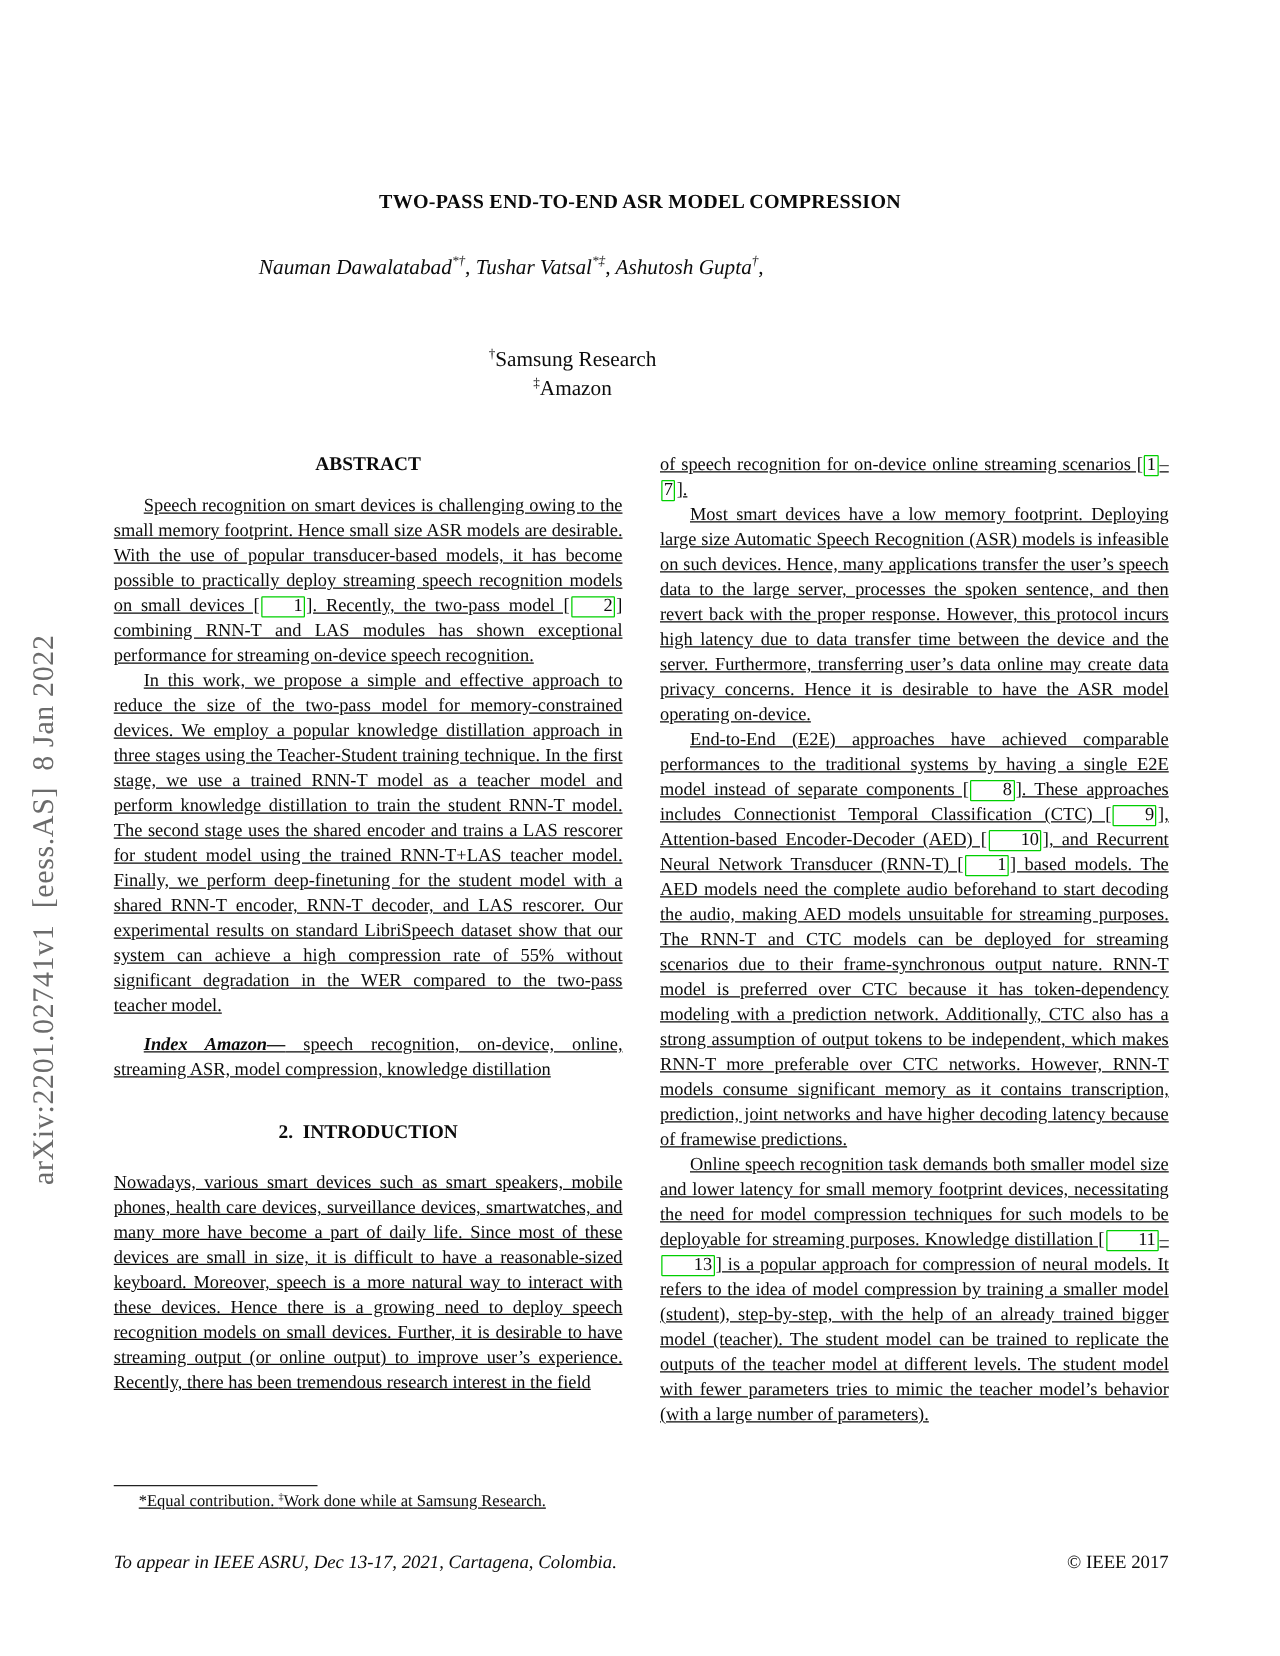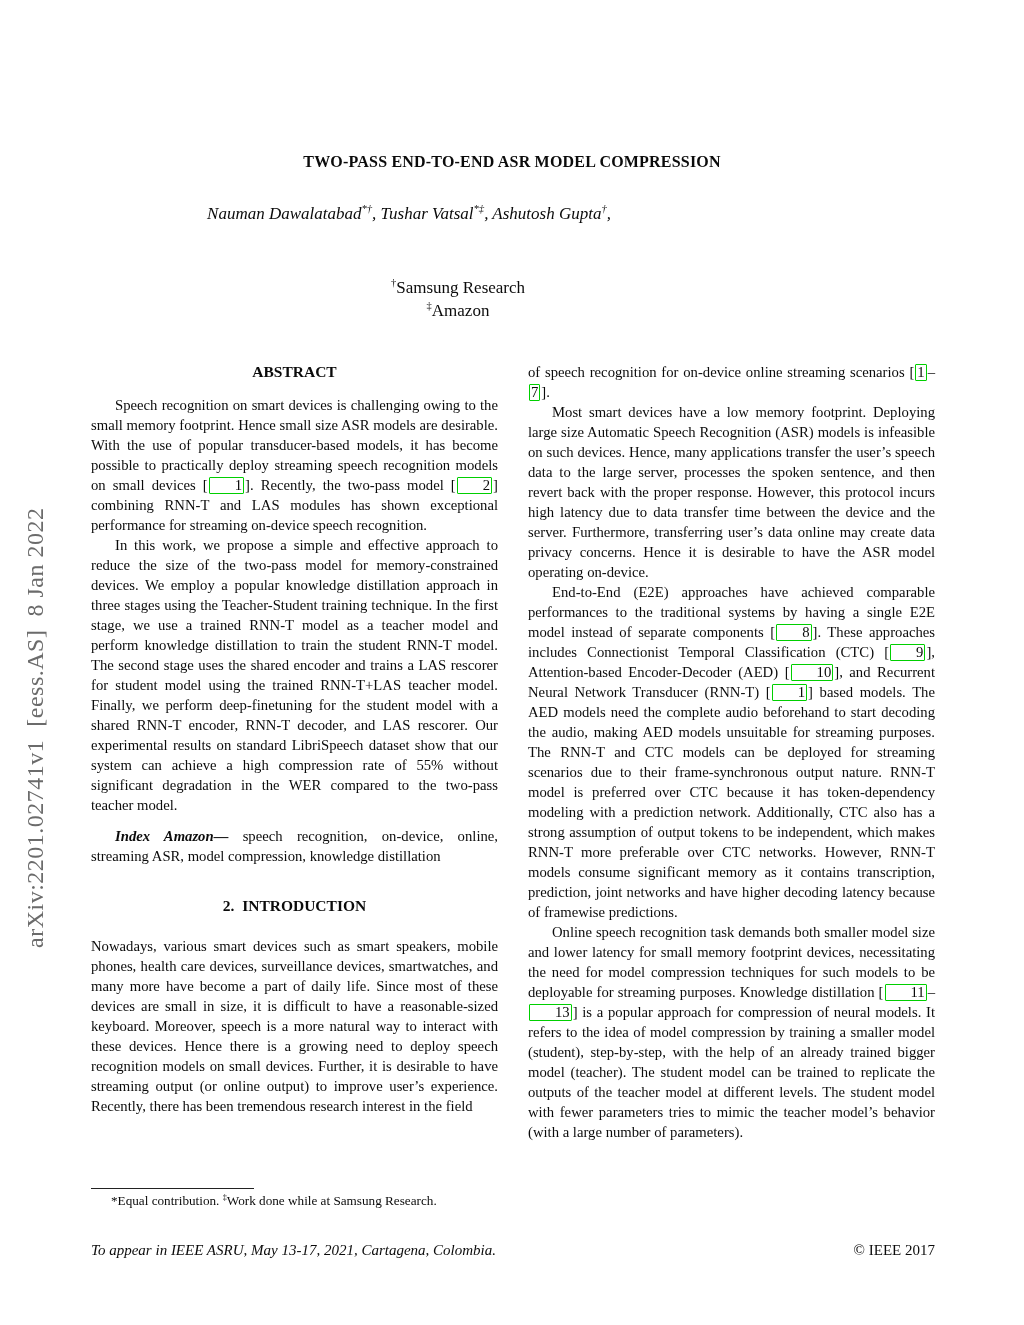--- a/index.html
+++ b/index.html
@@ -30,21 +30,21 @@
   sup{font-size:.62em;line-height:0;vertical-align:super;}
   
   .col{position:absolute;top:362px;width:407px;font-size:14.7px;line-height:20px;text-align:justify;}
   .col-left{left:91px;}
   .col-right{left:528px;}
   .sec-head{
     text-align:center;font-weight:bold;font-size:15.5px;margin:0 0 13px 0;
     white-space:pre-wrap;
   }
   .intro-head{margin:30px 0 20px 0;}
-  p{margin:0;}
+  p{margin:0;text-decoration:underline;}
   .indent{text-indent:24px;}
   .idx{margin-top:11px;}
   .bi{font-weight:bold;font-style:italic;}
   .cite{
     border:1.5px solid #00cf00;border-radius:1px;padding:0 1px;margin:0 1px;
     display:inline-block;line-height:15px;
   }
   
   .footnote{
     position:absolute;left:91px;top:1188px;width:407px;font-size:13.2px;
@@ -92,17 +92,17 @@
     <p class="indent">End-to-End (E2E) approaches have achieved comparable performances to the traditional systems by having a single E2E model instead of separate components [<span class="cite">8</span>]. These approaches includes Connectionist Temporal Classification (CTC) [<span class="cite">9</span>], Attention-based Encoder-Decoder (AED) [<span class="cite">10</span>], and Recurrent Neural Network Transducer (RNN-T) [<span class="cite">1</span>] based models. The AED models need the complete audio beforehand to start decoding the audio, making AED models unsuitable for streaming purposes. The RNN-T and CTC models can be deployed for streaming scenarios due to their frame-synchronous output nature. RNN-T model is preferred over CTC because it has token-dependency modeling with a prediction network. Additionally, CTC also has a strong assumption of output tokens to be independent, which makes RNN-T more preferable over CTC networks. However, RNN-T models consume significant memory as it contains transcription, prediction, joint networks and have higher decoding latency because of framewise predictions.</p>
     <p class="indent">Online speech recognition task demands both smaller model size and lower latency for small memory footprint devices, necessitating the need for model compression techniques for such models to be deployable for streaming purposes. Knowledge distillation [<span class="cite">11</span>–<span class="cite">13</span>] is a popular approach for compression of neural models. It refers to the idea of model compression by training a smaller model (student), step-by-step, with the help of an already trained bigger model (teacher). The student model can be trained to replicate the outputs of the teacher model at different levels. The student model with fewer parameters tries to mimic the teacher model’s behavior (with a large number of parameters).</p>
   </div>
 
   <div class="footnote">
     <hr class="footnote-rule">
     <p>*Equal contribution. <sup>‡</sup>Work done while at Samsung Research.</p>
   </div>
 
   <div class="footer">
-    <span class="footer-left"><i>To appear in IEEE ASRU, May 13-17, 2021, Cartagena, Colombia.</i></span>
+    <span class="footer-left"><i>To appear in IEEE ASRU, Dec 13-17, 2021, Cartagena, Colombia.</i></span>
     <span class="footer-right">© IEEE 2017</span>
   </div>
 
 </div>
 
 </body></html>

